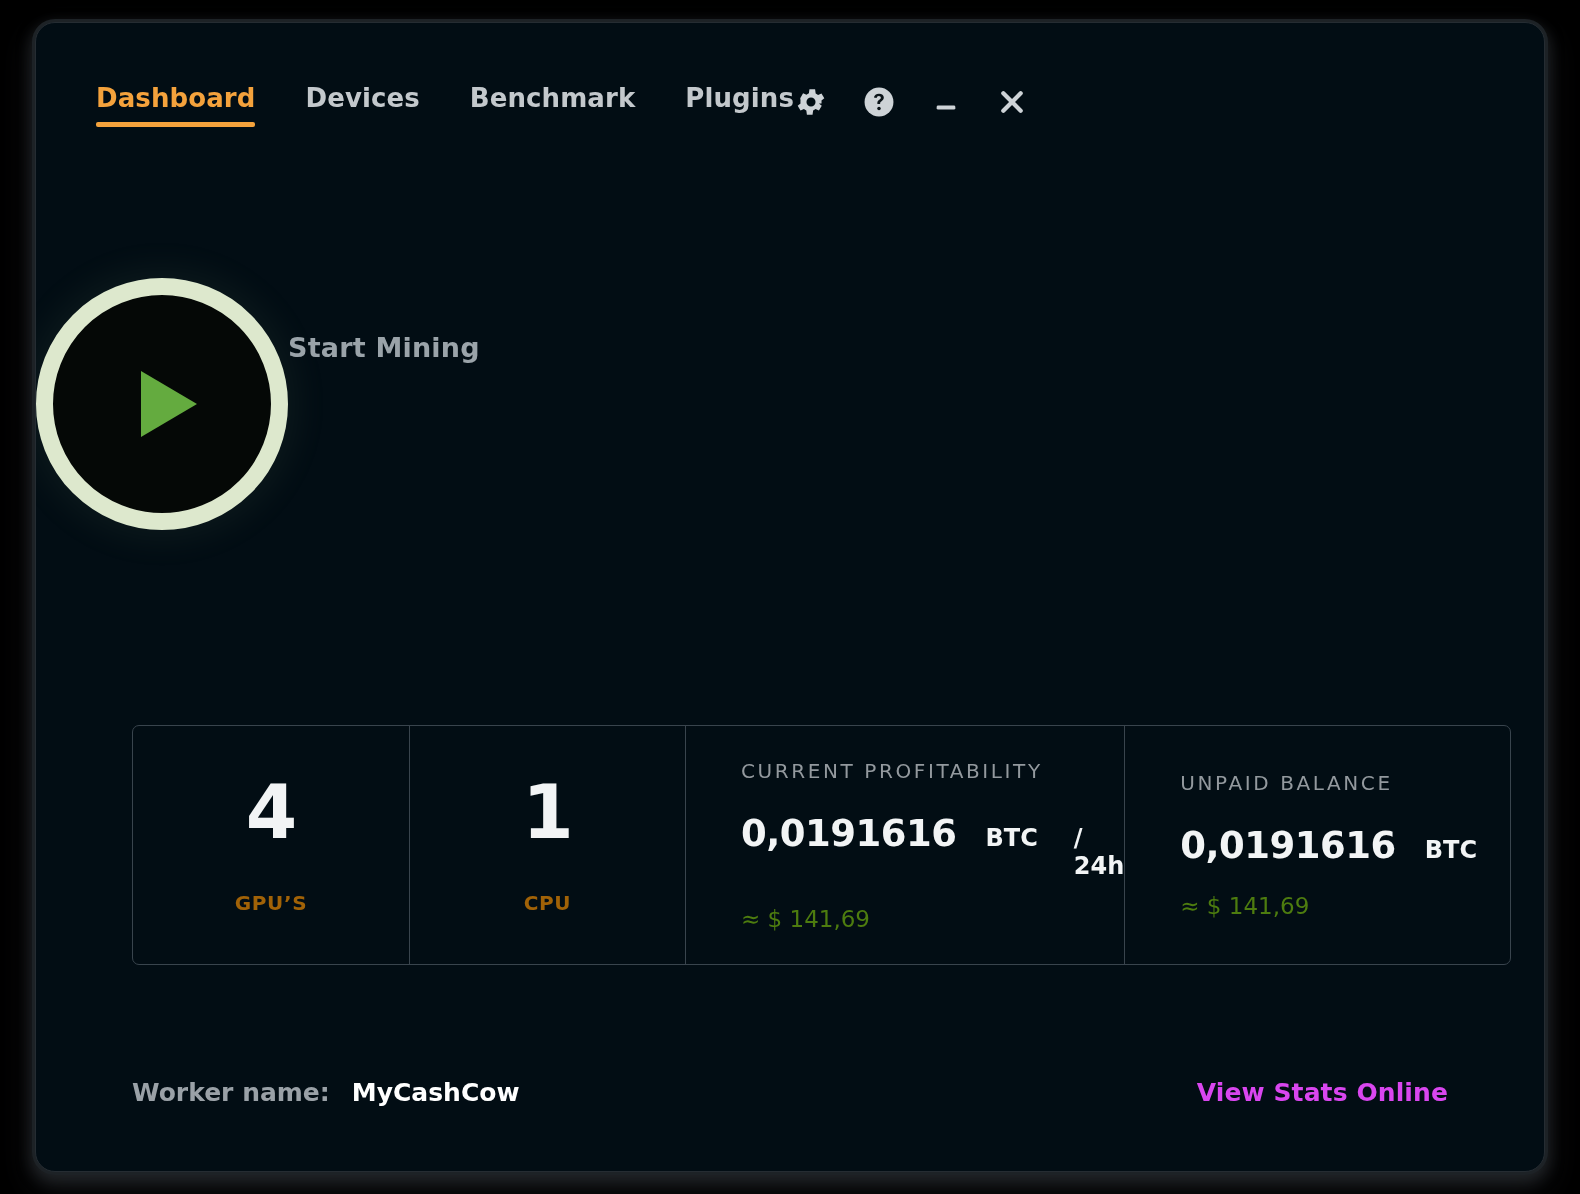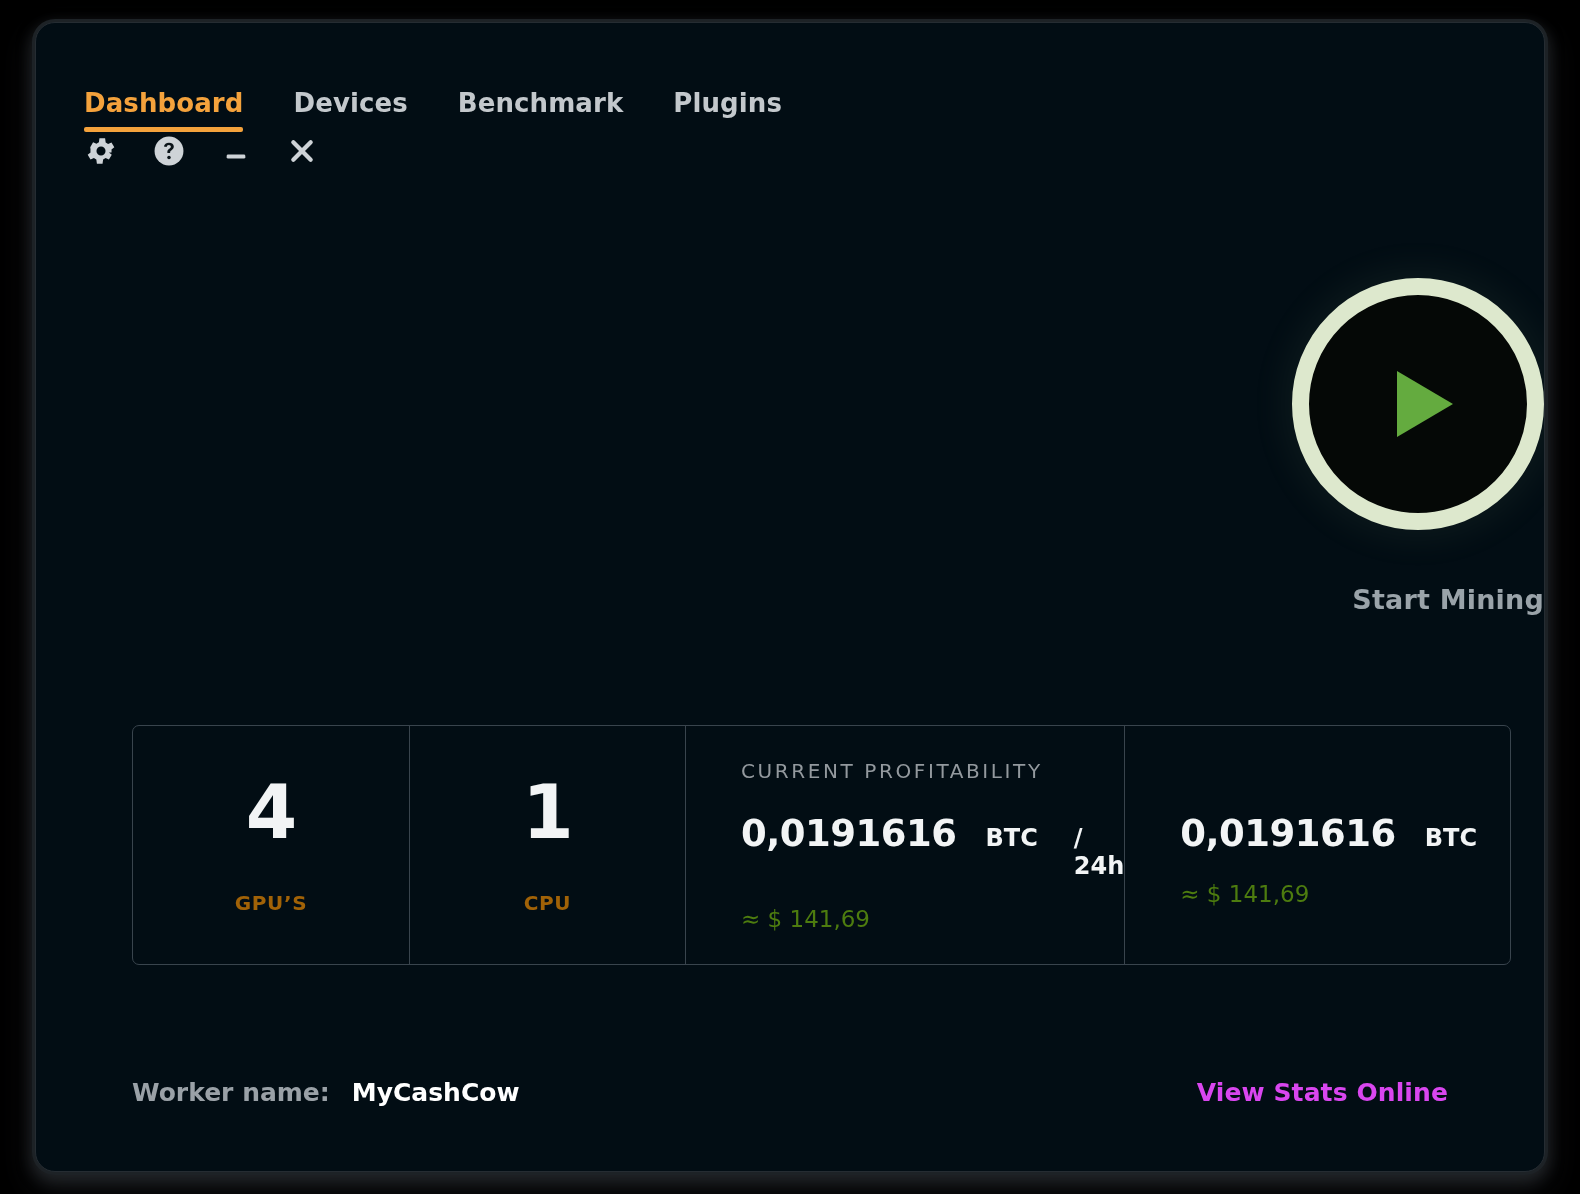--- a/index.html
+++ b/index.html
@@ -25,23 +25,22 @@
       0 6px 14px 4px rgba(40,44,48,0.75),
       0 14px 30px 8px rgba(25,28,31,0.55);
     overflow:hidden;
   }
 
   
   .topbar {
     position:absolute; top:0; left:0; right:0;
     height:150px;
     display:flex; align-items:flex-start;
-    justify-content:center;
-    padding:60px 36px 0 48px;
-    flex-direction:column;
+    justify-content:flex-start;
+    padding:60px 36px 0 60px;
   }
   .nav { display:flex; align-items:flex-start; gap:50px; }
   .nav-item {
     position:relative;
     font-size:26px;
     font-weight:700;
     color:#c3c8cc;
     letter-spacing:0.1px;
     padding-bottom:14px;
     cursor:pointer;
@@ -55,21 +54,21 @@
     border-radius:2px;
   }
 
   .winctl { display:flex; align-items:center; gap:34px; padding-top:2px; }
   .winctl .ic { cursor:pointer; display:flex; align-items:center; justify-content:center; }
   .ic svg { display:block; }
 
   
   .hero {
     position:absolute; top:255px; left:0; right:0;
-    display:flex; flex-direction:column; align-items:flex-end;
+    display:flex; flex-direction:row; align-items:flex-start;
   }
   .start-btn {
     width:252px; height:252px;
     border-radius:50%;
     background:#050806;
     border:17px solid #dde8cd;
     display:flex; align-items:center; justify-content:center;
     cursor:pointer;
     box-shadow:0 0 34px 10px rgba(150,180,130,0.07);
   }
@@ -222,20 +221,21 @@
         <div class="m-title">CURRENT PROFITABILITY</div>
         <div class="m-main">
           <span class="m-num">0,0191616</span>
           <span class="m-unit">BTC</span>
           <span class="m-per">/ 24h</span>
         </div>
         <div class="m-sub">≈ $ 141,69</div>
       </div>
 
       <div class="cell money">
+        <div class="m-title">UNPAID BALANCE</div>
         <div class="m-main">
           <span class="m-num">0,0191616</span>
           <span class="m-unit">BTC</span>
         </div>
         <div class="m-sub">≈ $ 141,69</div>
       </div>
 
     </div>
 
     <div class="footer">

